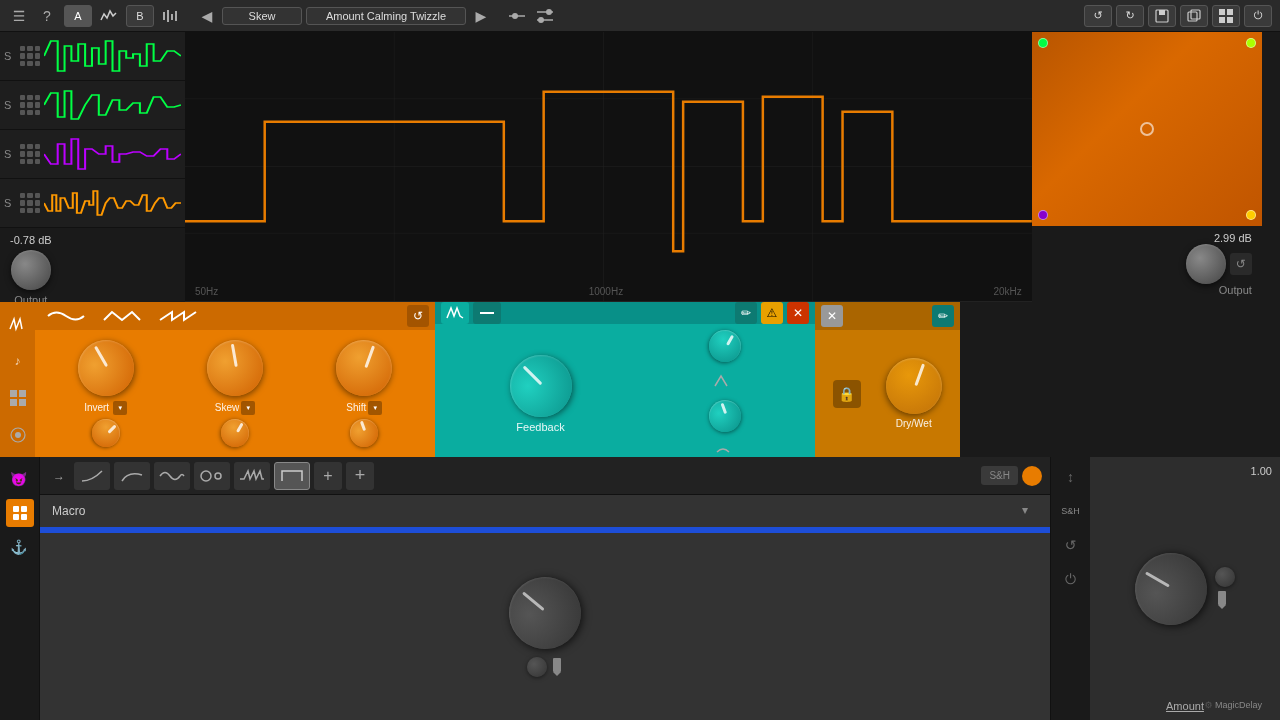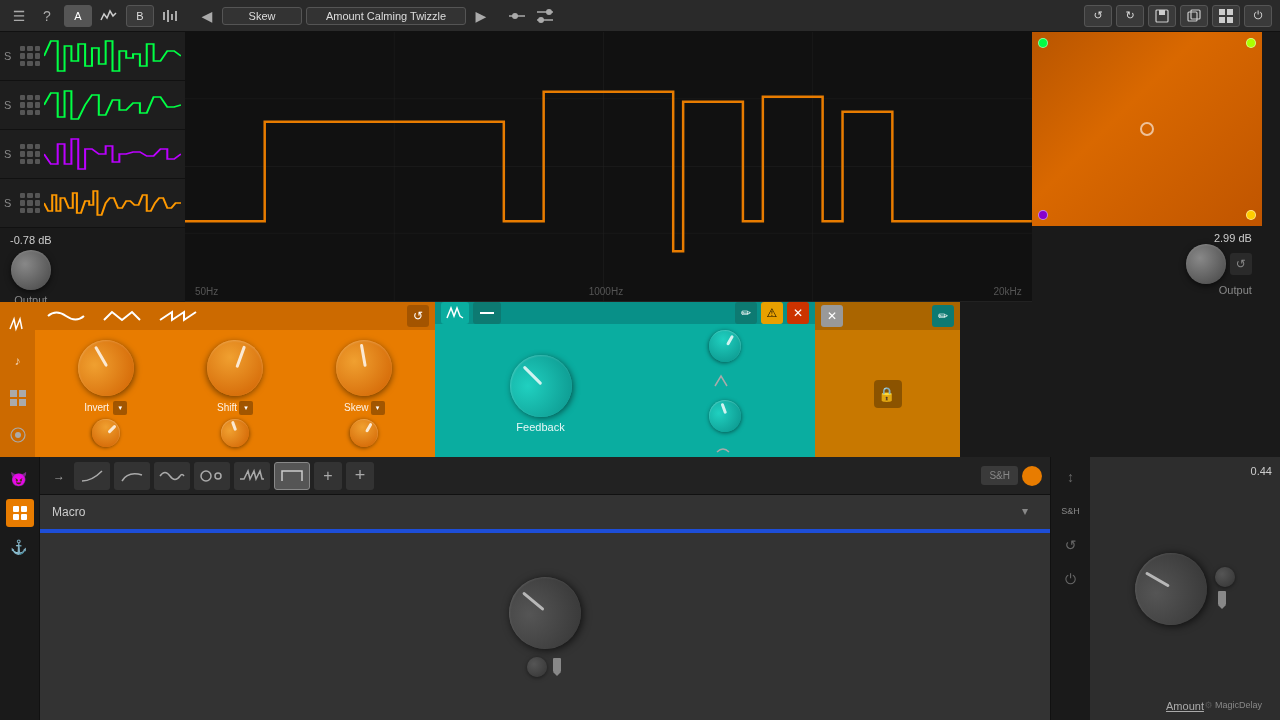--- a/index.html
+++ b/index.html
@@ -349,21 +349,21 @@
       background: #e87c00;
       border-radius: 50%;
       cursor: pointer;
     }
     .macro-header {
       height: 38px;
       background: #333;
       display: flex;
       align-items: center;
       padding: 0 12px;
-      border-bottom: 4px solid #1d4ed8;
+      border-bottom: 6px solid #1d4ed8;
     }
     .macro-label {
       font-size: 12px; color: #ccc; flex: 1;
     }
     .macro-dropdown {
       width: 16px; height: 16px;
       color: #888; font-size: 12px; cursor: pointer;
     }
     .macro-knobs-area {
       flex: 1;
@@ -737,40 +737,40 @@
           </div>
           <div style="display:flex; align-items:center; gap:4px; margin-top:2px;">
             <div class="knob-label">Invert</div>
             <div class="knob-dropdown">▾</div>
           </div>
           <div class="knob knob-small" style="transform: rotate(45deg); margin-top:2px;">
             <div class="knob-marker" style="height:35%;"></div>
           </div>
         </div>
         <div class="knob-group">
+          <div class="knob knob-large" style="transform: rotate(-10deg);">
+            <div class="knob-marker"></div>
+          </div>
+          <div style="display:flex; align-items:center; gap:2px; margin-top:2px;">
+            <div class="knob-label">Skew</div>
+            <div class="knob-dropdown">▾</div>
+          </div>
+          <div class="knob knob-small" style="transform: rotate(30deg); margin-top:2px;">
+            <div class="knob-marker" style="height:35%;"></div>
+          </div>
+        </div>
+        <div class="knob-group">
           <div class="knob knob-large" style="transform: rotate(20deg);">
             <div class="knob-marker"></div>
           </div>
           <div style="display:flex; align-items:center; gap:2px; margin-top:2px;">
             <div class="knob-label">Shift</div>
             <div class="knob-dropdown">▾</div>
           </div>
           <div class="knob knob-small" style="transform: rotate(-20deg); margin-top:2px;">
-            <div class="knob-marker" style="height:35%;"></div>
-          </div>
-        </div>
-        <div class="knob-group">
-          <div class="knob knob-large" style="transform: rotate(-10deg);">
-            <div class="knob-marker"></div>
-          </div>
-          <div style="display:flex; align-items:center; gap:2px; margin-top:2px;">
-            <div class="knob-label">Skew</div>
-            <div class="knob-dropdown">▾</div>
-          </div>
-          <div class="knob knob-small" style="transform: rotate(30deg); margin-top:2px;">
             <div class="knob-marker" style="height:35%;"></div>
           </div>
         </div>
       </div>
     </div>
 
     <div class="feedback-section">
       <div class="feedback-header">
         <div class="fb-header-btn active">
           <svg width="18" height="14" viewBox="0 0 18 14">
@@ -814,20 +814,26 @@
       </div>
     </div>
 
     <div class="drywet-section">
       <div class="drywet-header">
         <div class="fb-shuffle" style="background:#999;">✕</div>
         <div class="fb-pencil-btn">✏</div>
       </div>
       <div class="drywet-knobs">
         <div class="dw-lock">🔒</div>
+        <div class="knob-group">
+          <div class="knob knob-dark" style="transform: rotate(20deg);">
+            <div class="knob-marker"></div>
+          </div>
+          <div class="knob-label" style="color:rgba(255,255,255,0.9);font-size:10px; margin-top:2px;">Dry/Wet</div>
+        </div>
       </div>
     </div>
   </div>
 
   <div class="bottom-section">
 
     <div class="left-icon-col">
       <div class="side-icon">😈</div>
       <div class="side-icon orange-bg">
         <svg width="18" height="18" viewBox="0 0 18 18">
@@ -915,21 +921,21 @@
       <div style="display:flex; height:100%;">
         <div style="width:40px; background:#1a1a1a; display:flex; flex-direction:column; align-items:center; padding:6px 0; gap:6px; border-left:1px solid #111;">
           <div class="side-icon">↕</div>
           <div class="side-icon" style="font-size:9px; color:#888; width:auto;">S&amp;H</div>
           <div class="side-icon">↺</div>
           <div class="side-icon">⏻</div>
         </div>
 
         <div style="flex:1; background:#2d2d2d; display:flex; flex-direction:column; align-items:center; padding:8px;">
           <div style="width:100%; display:flex; justify-content:flex-end; margin-bottom:4px;">
-            <span style="font-size:11px; color:#ccc;">0.44</span>
+            <span style="font-size:11px; color:#ccc;">1.00</span>
           </div>
           <div style="display:flex; gap:8px; align-items:center; flex:1; justify-content:center;">
             <div class="knob-gray-large" style="transform: rotate(-60deg);">
               <div class="knob-marker" style="position:absolute; width:3px; height:38%; background:rgba(255,255,255,0.6); border-radius:2px; top:8%; left:50%; transform-origin:bottom center;"></div>
             </div>
             <div style="display:flex; flex-direction:column; gap:3px;">
               <div class="knob-gray-small"></div>
               <svg width="14" height="20" viewBox="0 0 14 20" style="cursor:pointer;">
                 <rect x="3" y="1" width="8" height="14" rx="1" fill="#888"></rect>
                 <polygon points="3,15 7,19 11,15" fill="#888"></polygon>

